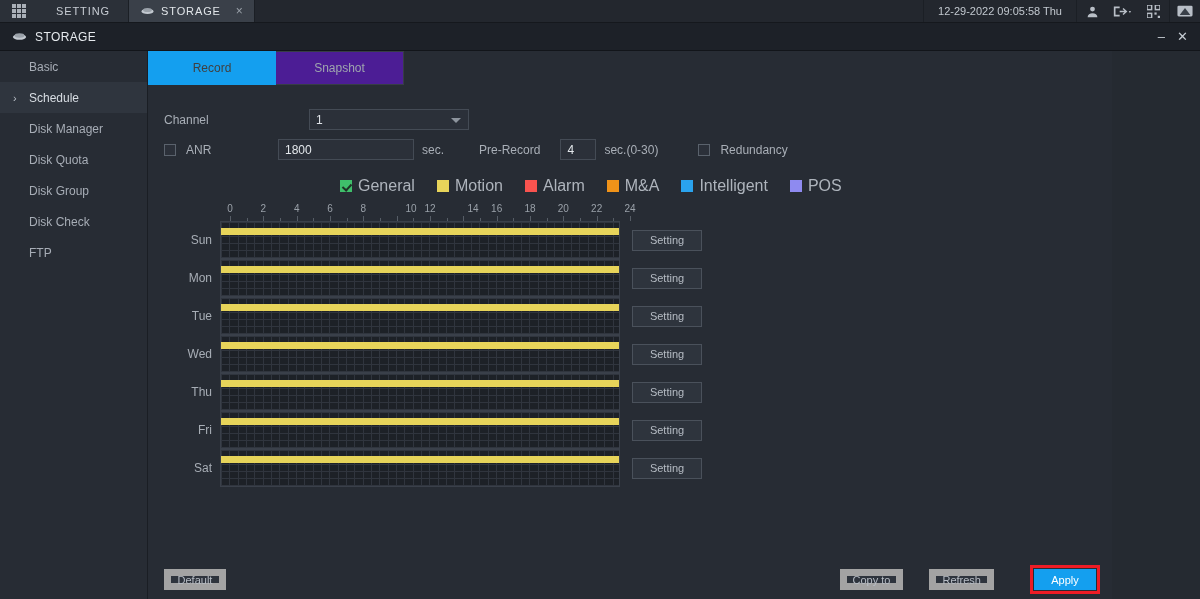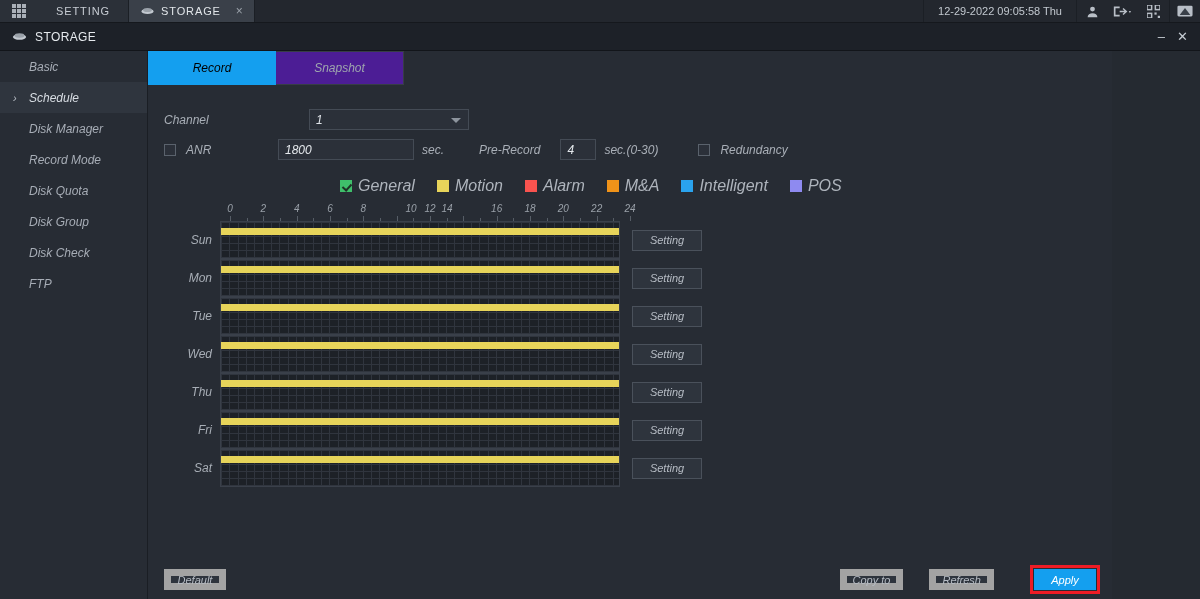--- a/index.html
+++ b/index.html
@@ -60,21 +60,21 @@
     padding: 0 10px 0 12px;
     border-bottom: 1px solid #12151a;
   }
   .wintitle .label {
     color: #e6eaee; font-size: 12px; letter-spacing: .4px; margin-left: 8px;
   }
   .win-ctrls { margin-left: auto; display: flex; align-items: center; gap: 12px; padding-right: 2px; }
   .win-ctrls span { color: #c8ced5; font-size: 13px; line-height: 1; }
 
   
-  .body-wrap { display: flex; width: 1112px; height: 548px; font-style: italic; }
+  .body-wrap { display: flex; width: 1112px; height: 548px; }
 
   .sidebar {
     width: 148px; background: #272c34;
     border-right: 1px solid #1a1e24;
     padding-top: 0;
   }
   .side-item {
     height: 31px; display: flex; align-items: center;
     color: #a7adb6; font-size: 12px;
     padding-left: 29px; position: relative;
@@ -94,21 +94,21 @@
   .tabs { display: flex; padding-left: 0; height: 34px; }
   .tabs .tab {
     width: 128px; height: 34px;
     display: flex; align-items: center; justify-content: center;
     font-size: 12px; color: #9fa6ae;
     background: #4c1d95; border: 1px solid #373d46;
     border-left: none;
   }
   .tabs .tab:first-child { border-left: 1px solid #373d46; }
   .tabs .tab.active {
-    background: #149fef; color: #000000; border-color: #149fef;
+    background: #149fef; color: #404040; border-color: #149fef;
   }
 
   .panel { padding: 0 0 0 16px; flex: 1; position: relative; }
 
   .row { display: flex; align-items: center; }
   .lbl { color: #a9afb7; font-size: 12px; }
 
   .select {
     width: 160px; height: 21px; background: #2b3039;
     border: 1px solid #444b55; color: #dfe3e8; font-size: 12px;
@@ -279,23 +279,20 @@
       <span>Basic</span>
     </div>
     <div class="side-item active">
       <span class="chev">›</span>
       <span>Schedule</span>
     </div>
     <div class="side-item">
       <span>Disk Manager</span>
     </div>
     <div class="side-item">
-      <span>Record Mode</span>
-    </div>
-    <div class="side-item">
       <span>Disk Quota</span>
     </div>
     <div class="side-item">
       <span>Disk Group</span>
     </div>
     <div class="side-item">
       <span>Disk Check</span>
     </div>
     <div class="side-item">
       <span>FTP</span>
@@ -371,21 +368,21 @@
       </div>
 
       <div class="ruler" id="ruler" style="margin-top:8px; margin-left:66px; width:400px;">
           <span class="tk" style="left: 0px;">0</span>
           <span class="tk" style="left: 33.3333px;">2</span>
           <span class="tk" style="left: 66.6667px;">4</span>
           <span class="tk" style="left: 100px;">6</span>
           <span class="tk" style="left: 133.333px;">8</span>
           <span class="tk" style="left: 181px;">10</span>
           <span class="tk" style="left: 200px;">12</span>
-          <span class="tk" style="left: 217px;">14</span>
+          <span class="tk" style="left: 243px;">14</span>
           <span class="tk" style="left: 266.667px;">16</span>
           <span class="tk" style="left: 300px;">18</span>
           <span class="tk" style="left: 333.333px;">20</span>
           <span class="tk" style="left: 366.667px;">22</span>
           <span class="tk" style="left: 400px;">24</span>
           <span class="mk" style="left: 0px; height: 5px;"></span>
           <span class="mk" style="left: 16.6667px; height: 3px;"></span>
           <span class="mk" style="left: 33.3333px; height: 5px;"></span>
           <span class="mk" style="left: 50px; height: 3px;"></span>
           <span class="mk" style="left: 66.6667px; height: 5px;"></span>

